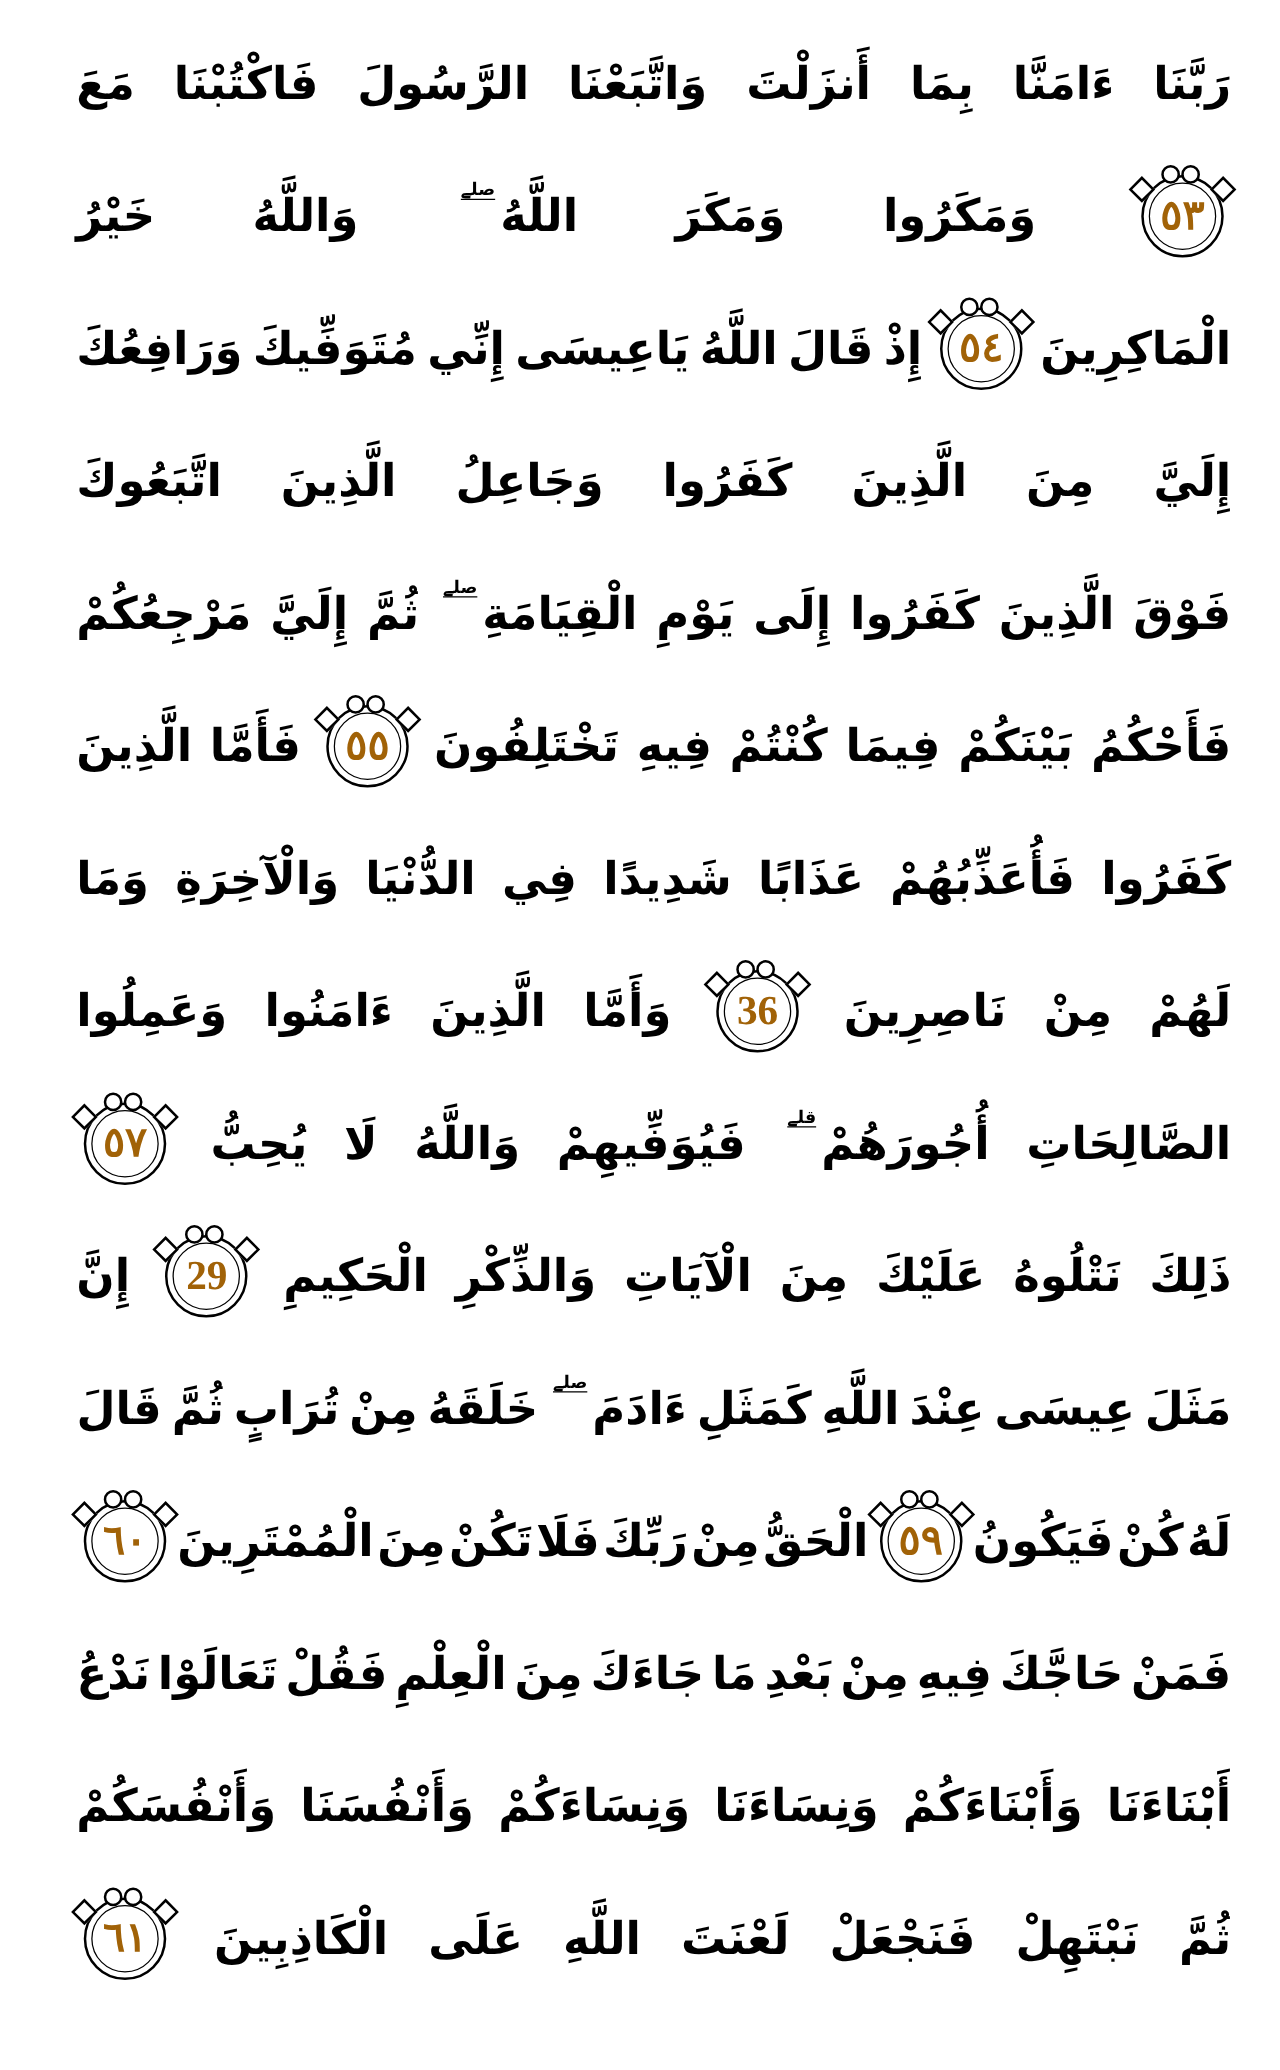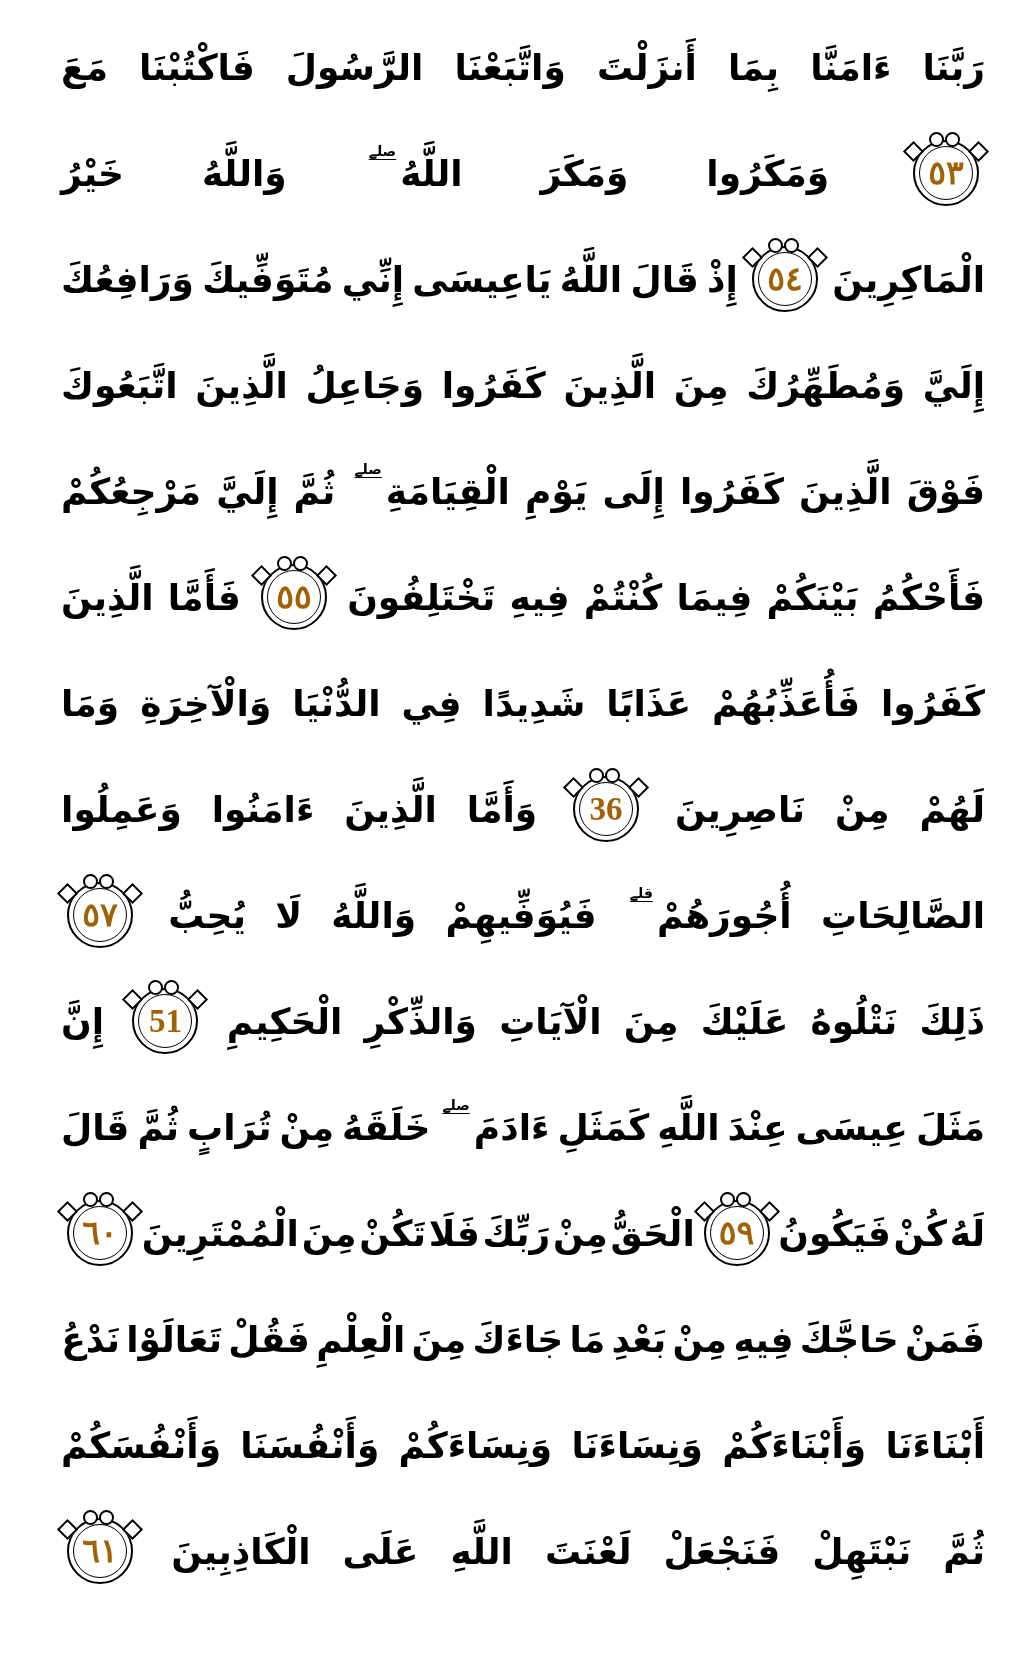--- a/index.html
+++ b/index.html
@@ -192,23 +192,20 @@
       </span>
       <span class="word-group">
         <span class="word">وَرَافِعُكَ</span>
       </span>
     </div>
     <div class="line">
       <span class="word-group">
         <span class="word">إِلَيَّ</span>
       </span>
       <span class="word-group">
-        <span class="word">وَمُطَهِّرُكَ</span>
-      </span>
-      <span class="word-group">
         <span class="word">مِنَ</span>
       </span>
       <span class="word-group">
         <span class="word">الَّذِينَ</span>
       </span>
       <span class="word-group">
         <span class="word">كَفَرُوا</span>
       </span>
       <span class="word-group">
         <span class="word">وَجَاعِلُ</span>
@@ -391,21 +388,21 @@
       </span>
       <span class="word-group">
         <span class="word">الْحَكِيمِ</span>
       </span>
       <span class="ayah">
         <i class="dot d1"></i>
         <i class="dot d2"></i>
         <i class="leaf lf"></i>
         <i class="leaf rt"></i>
         <i class="ring"></i>
-        <b class="num">51</b>
+        <b class="num">29</b>
       </span>
       <span class="word-group">
         <span class="word">إِنَّ</span>
       </span>
     </div>
     <div class="line">
       <span class="word-group">
         <span class="word">مَثَلَ</span>
       </span>
       <span class="word-group">

